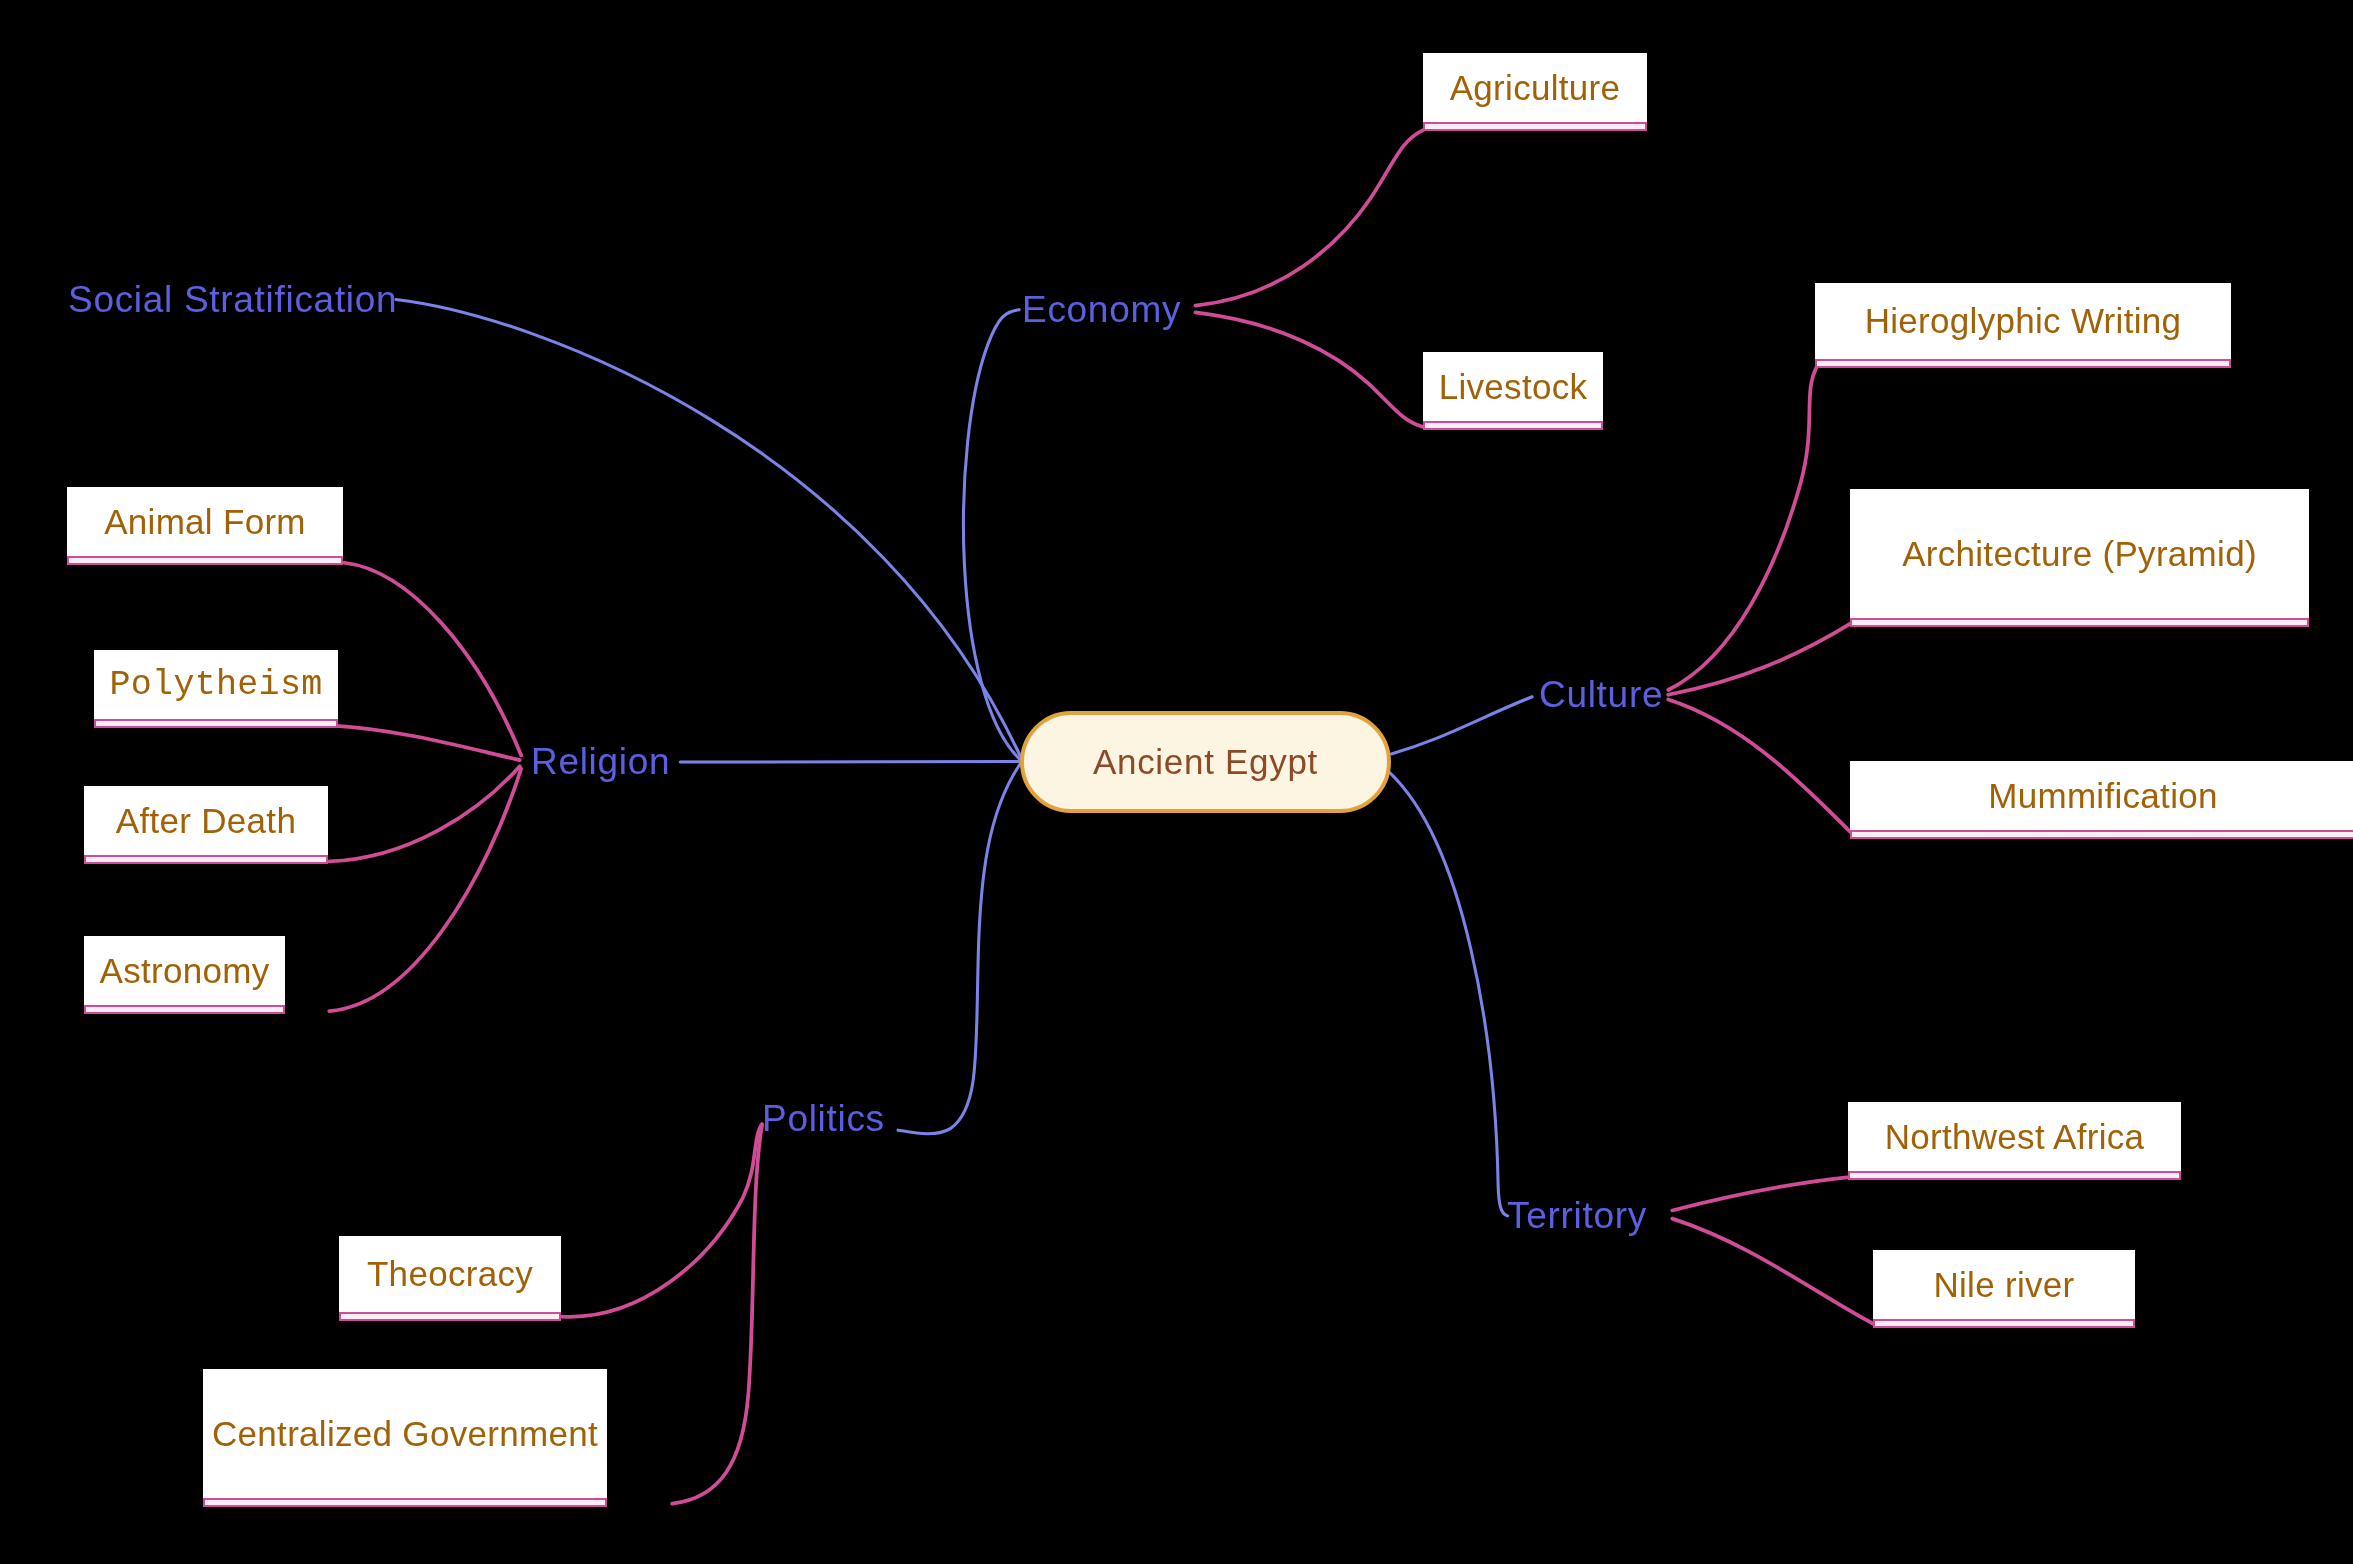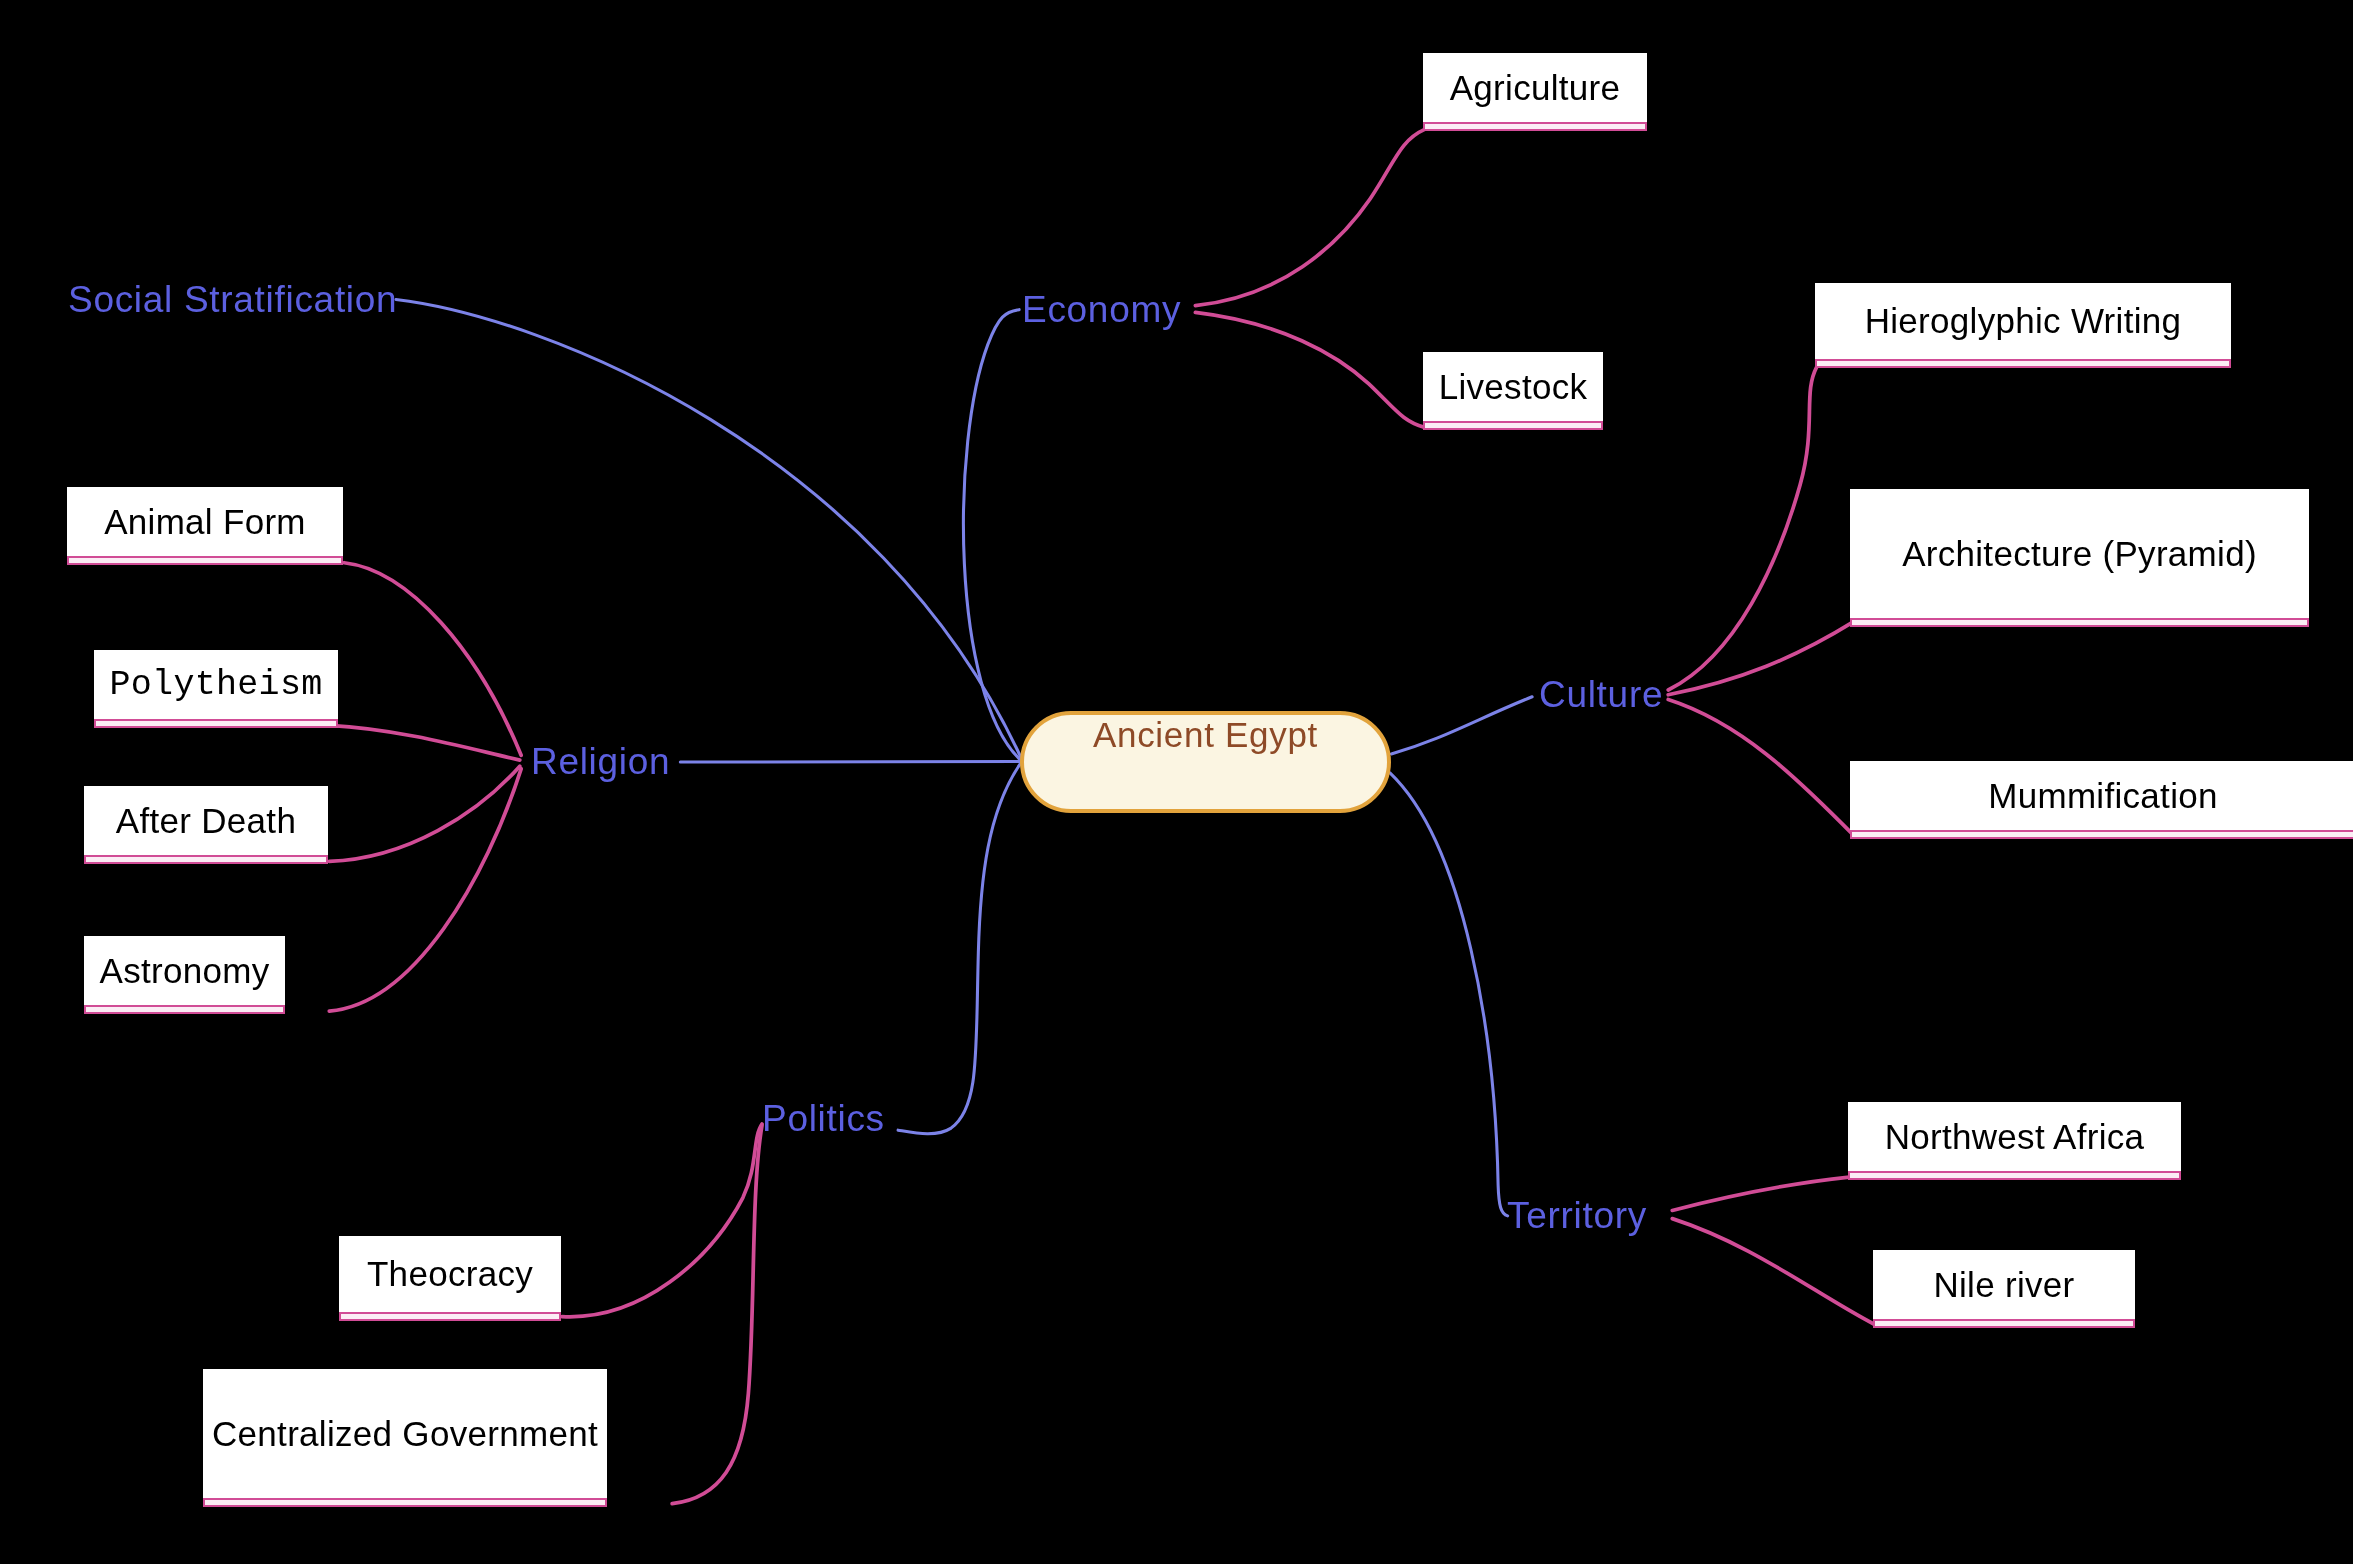--- a/index.html
+++ b/index.html
@@ -5,31 +5,31 @@
   html,body{margin:0;padding:0;background:#000;}
   #canvas{
     position:relative;width:2354px;height:1565px;background:#000000;
     font-family:"Liberation Sans","DejaVu Sans",sans-serif;overflow:hidden;
   }
   #edges{position:absolute;left:0;top:0;width:2354px;height:1565px;}
   #edges path{fill:none;stroke-linecap:round;}
   #edges path.p{stroke:#7C83E8;stroke-width:4.5px;}
   #edges path.k{stroke:#D14C96;stroke-width:5.5px;}
   .root{
-    position:absolute;display:flex;justify-content:center;
+    position:absolute;display:flex;align-items:center;justify-content:center;
     background:#FBF5E2;border:4.1px solid #E2A33C;border-radius:54px;
     box-sizing:border-box;color:#8E4A27;font-size:35px;font-weight:500;letter-spacing:0.7px;
   }
   .branch{
     position:absolute;color:#5C60E0;font-size:37px;font-weight:500;
     letter-spacing:0.7px;white-space:nowrap;line-height:44px;
   }
   .leaf{
     position:absolute;background:#FFFFFF;display:flex;align-items:center;justify-content:center;
-    color:#000000;font-size:35px;font-weight:500;letter-spacing:0.3px;white-space:nowrap;
+    color:#a16207;font-size:35px;font-weight:500;letter-spacing:0.3px;white-space:nowrap;
   }
   .leaf .bar{
     position:absolute;left:0;right:0;top:100%;height:5.4px;
     background:#FBEDF5;border:2.7px solid #D14C96;box-sizing:content-box;
   }
 </style>
 </head>
 <body>
 
 <div id="canvas">

